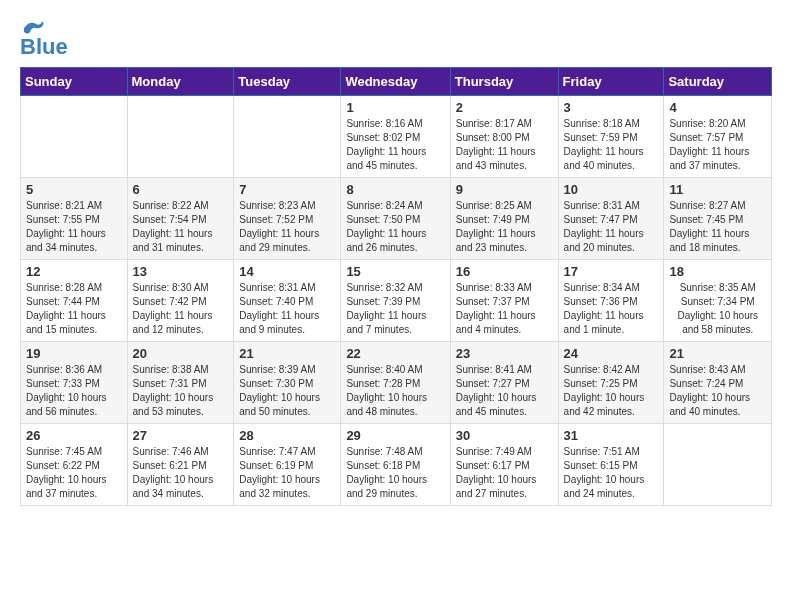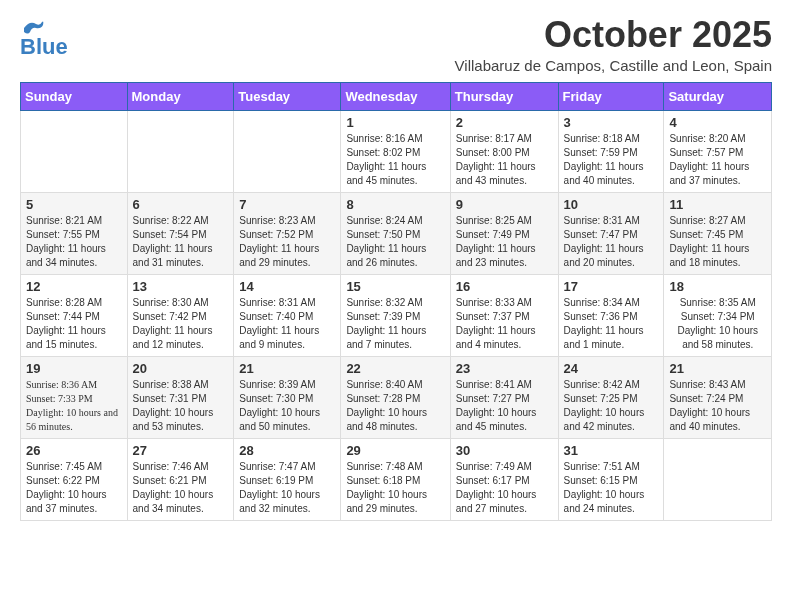--- a/index.html
+++ b/index.html
@@ -34,21 +34,21 @@
       font-size: 15px;
       color: #444;
       margin-top: 2px;
     }
     .calendar {
       width: 100%;
       border-collapse: collapse;
       border: 1px solid #ccc;
     }
     .calendar th {
-      background: #8b5cf6;
+      background: #4c1d95;
       color: #fff;
       font-size: 13px;
       font-weight: bold;
       padding: 6px 4px;
       text-align: left;
       border: 1px solid #2a6aaa;
     }
     .calendar td {
       vertical-align: top;
       padding: 4px 5px;
@@ -83,24 +83,20 @@
 <div class="header-area">
   <div class="logo">
     <div style="display:flex;align-items:center;gap:2px;">
       <div style="font-size:22px;font-weight:bold;color:#333;line-height:1.1;">
         <svg width="22" height="16" viewBox="0 0 22 16" style="display:inline-block;vertical-align:middle;margin-left:2px;">
           <path d="M2 8 Q8 0 14 4 Q18 6 20 2 Q22 0 21 5 Q19 9 14 8 Q10 7 8 12 Q6 15 2 12 Z" fill="#3a7fc1"></path>
         </svg>
       </div>
     </div>
     <div style="font-size:22px;font-weight:bold;color:#3a7fc1;line-height:1.1;margin-top:-4px;">Blue</div>
-  </div>
-  <div class="title-block">
-    <div class="month-title">October 2025</div>
-    <div class="location-title">Villabaruz de Campos, Castille and Leon, Spain</div>
   </div>
 </div>
 
 <table class="calendar">
   <thead>
     <tr>
       <th>Sunday</th>
       <th>Monday</th>
       <th>Tuesday</th>
       <th>Wednesday</th>
@@ -223,21 +219,21 @@
         <td>
           <span class="day-number">18</span>
           <div class="day-info" style="white-space: pre-line; text-align: center;">Sunrise: 8:35 AM
 Sunset: 7:34 PM
 Daylight: 10 hours and 58 minutes.</div>
         </td>
       </tr>
       <tr>
         <td>
           <span class="day-number">19</span>
-          <div class="day-info" style="white-space: pre-line; font-family: Liberation Serif, serif;">Sunrise: 8:36 AM
+          <div class="day-info" style="white-space: pre-line;">Sunrise: 8:36 AM
 Sunset: 7:33 PM
 Daylight: 10 hours and 56 minutes.</div>
         </td>
         <td>
           <span class="day-number">20</span>
           <div class="day-info" style="white-space: pre-line;">Sunrise: 8:38 AM
 Sunset: 7:31 PM
 Daylight: 10 hours and 53 minutes.</div>
         </td>
         <td>

